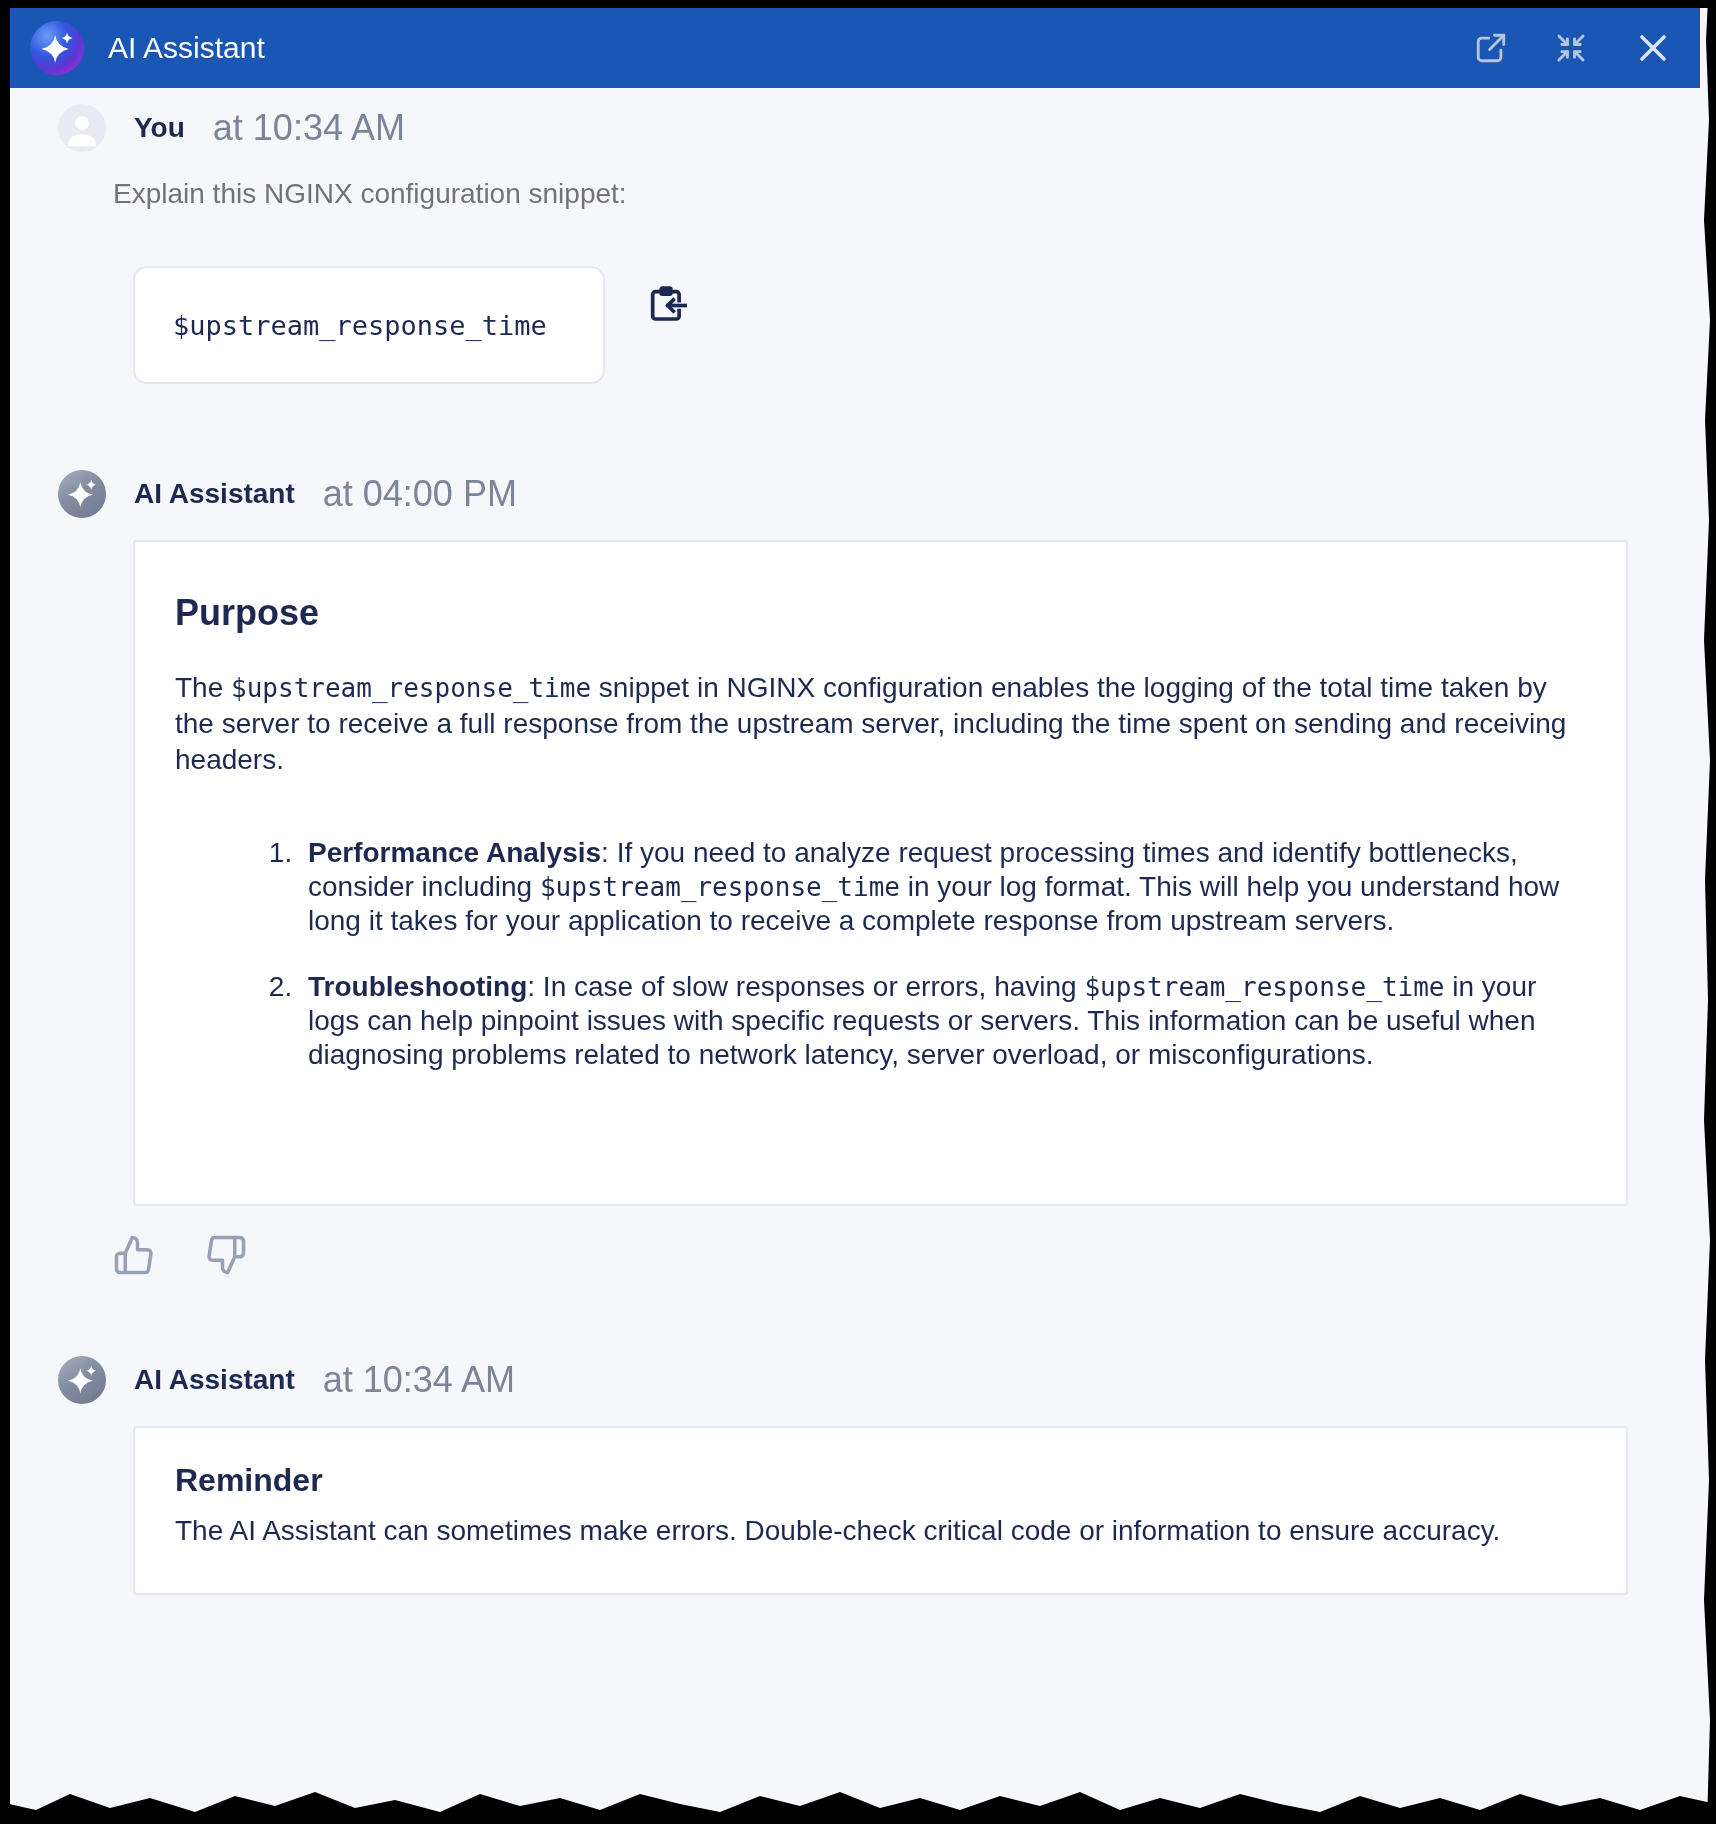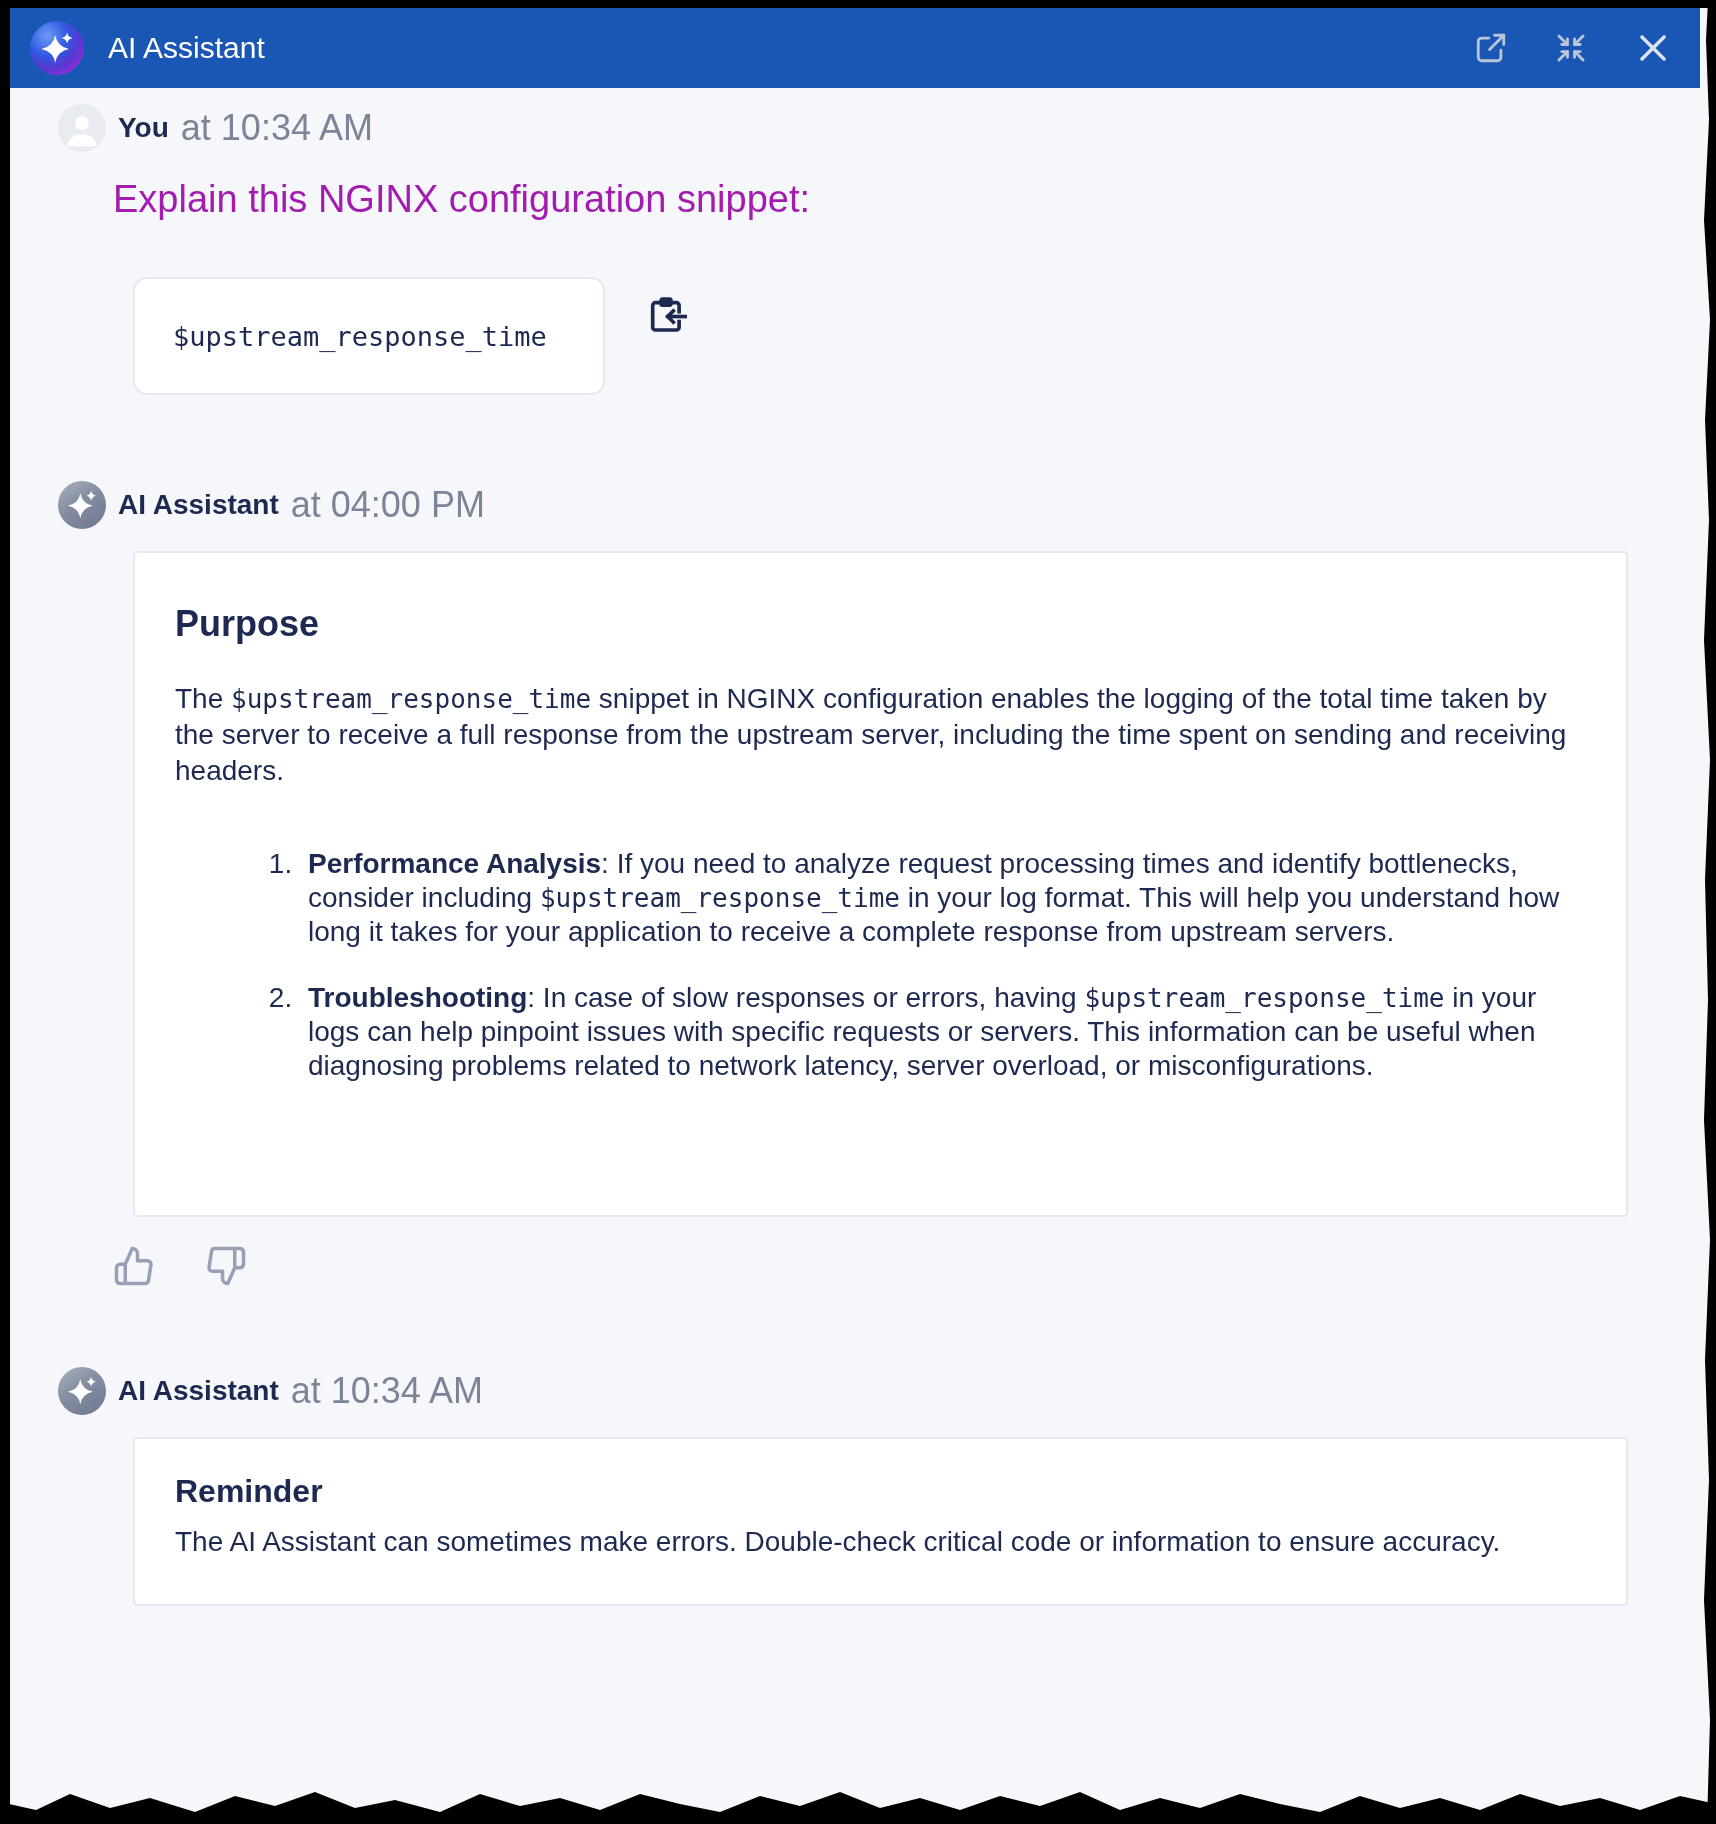--- a/index.html
+++ b/index.html
@@ -29,30 +29,30 @@
     display:flex;align-items:center;justify-content:center;}
   .orb svg{width:44px;height:44px;}
   .panel-title{color:#ffffff;font-size:30px;margin-left:24px;flex:1;}
   .header-actions{display:flex;align-items:center;gap:46px;}
   .hbtn{background:none;border:none;padding:0;cursor:pointer;line-height:0;}
   .hbtn svg{width:34px;height:34px;stroke:#b9c6da;fill:none;stroke-width:2;stroke-linecap:round;stroke-linejoin:round;}
   .hbtn.close svg{width:38px;height:38px;stroke:#dbe3f0;stroke-width:2.2;}
 
   
   .chat{padding-top:16px;}
-  .msg-head{display:flex;align-items:center;gap:12px;margin-left:58px;}
+  .msg-head{display:flex;align-items:center;gap:28px;margin-left:58px;}
   .avatar{width:48px;height:48px;border-radius:50%;flex:0 0 auto;display:flex;align-items:center;justify-content:center;}
   .user-avatar{background:#e9ebf2;}
   .user-avatar svg{width:46px;height:46px;}
   .ai-avatar{background:linear-gradient(145deg,#a9b0c0 0%,#848da1 45%,#6d7790 100%);}
   .ai-avatar svg{width:40px;height:40px;}
   .author{font-weight:bold;font-size:28px;color:#1d2950;}
   .time{font-size:36px;color:#7c8498;}
 
-  .msg-user .utext{font-size:38px;color:#a21caf;margin:26px 4px 0 113px;}
+  .msg-user .utext{font-size:28px;color:#737373;margin:26px 4px 0 113px;}
   .code-row{display:flex;align-items:flex-start;gap:40px;margin:56px 0 0 133px;}
   .code-box{width:472px;height:118px;background:#fff;border:2px solid #e4e8f2;border-radius:14px;
     display:flex;align-items:center;padding-left:38px;box-sizing:border-box;}
   .code-box code{font-family:"DejaVu Sans Mono", monospace;font-size:27px;color:#1d2950;}
   .copy-btn{background:none;border:none;padding:0;margin-top:18px;cursor:pointer;line-height:0;}
   .copy-btn svg{width:42px;height:42px;stroke:#1d2950;fill:none;stroke-width:2.1;stroke-linejoin:miter;stroke-linecap:square;}
 
   .msg-ai{margin-top:86px;}
   .card{margin:22px 88px 0 133px;background:#ffffff;border:2px solid #e5e8f1;border-radius:4px;box-sizing:border-box;}
   .answer-card{padding:50px 46px 100px 40px;}

